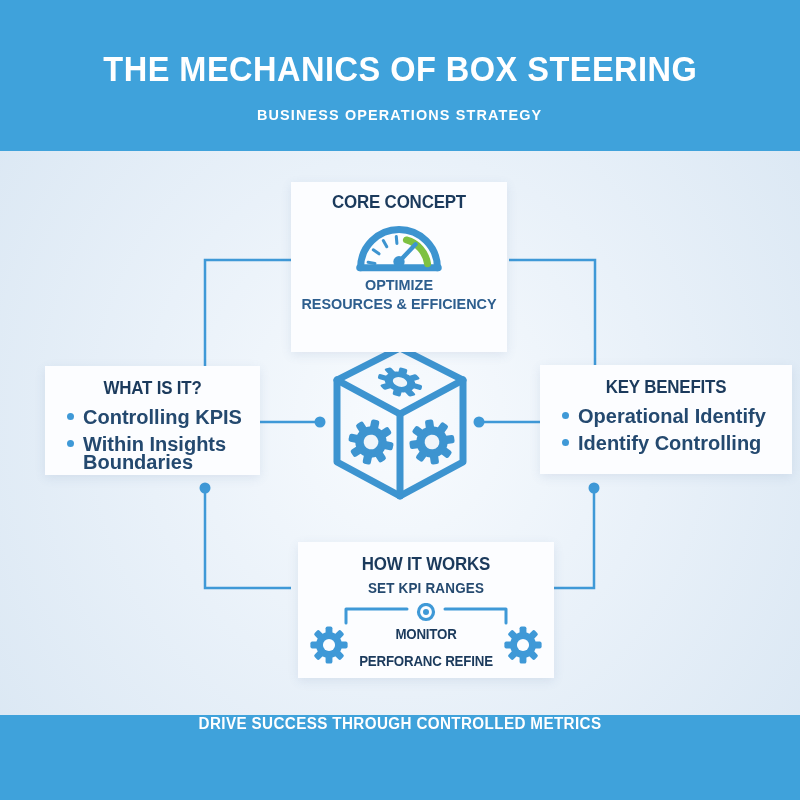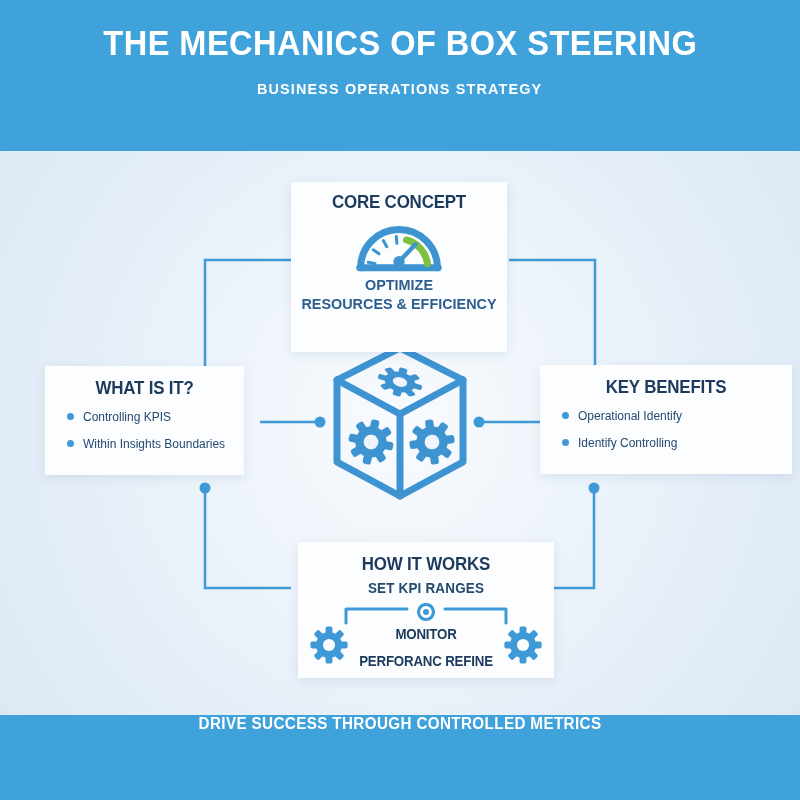--- a/index.html
+++ b/index.html
@@ -18,21 +18,21 @@
   body{font-family:"Liberation Sans",sans-serif;}
   .canvas{
     position:relative;width:800px;height:800px;overflow:hidden;
     background:radial-gradient(ellipse at 50% 53%, #f8fbfe 0%, #e9f1f9 45%, #d7e5f2 100%);
   }
   
   .banner-top{
     position:absolute;left:0;top:0;width:800px;height:151px;
     background:var(--banner-blue);
     display:flex;flex-direction:column;align-items:center;justify-content:flex-start;
-    padding-top:23px;
+    padding-top:49px;
   }
   .page-title{
     color:#ffffff;font-size:35px;font-weight:bold;letter-spacing:.5px;
     transform:scaleX(.93);transform-origin:center;white-space:nowrap;
   }
   .page-subtitle{
     margin-top:17px;color:#ffffff;font-size:15px;font-weight:bold;letter-spacing:1.2px;
     transform:scaleX(.96);transform-origin:center;white-space:nowrap;
   }
   .banner-bottom{
@@ -56,27 +56,27 @@
     text-align:center;white-space:nowrap;transform:scaleX(.94);transform-origin:center;
   }
   .card-top{left:291px;top:182px;width:216px;height:170px;}
   .card-top h3{position:absolute;top:10px;left:0;right:0;}
   .gauge-wrap{position:absolute;top:36px;left:0;right:0;display:flex;justify-content:center;}
   .opt-lines{
     position:absolute;top:93px;left:0;right:0;text-align:center;
     color:var(--accent-text);font-size:15px;font-weight:bold;line-height:19px;
     transform:scaleX(.96);
   }
-  .card-left{left:45px;top:366px;width:199px;height:109px;}
+  .card-left{left:45px;top:366px;width:215px;height:109px;}
   .card-right{left:540px;top:365px;width:252px;height:109px;}
   .card-side h3{position:absolute;top:12px;left:0;right:0;}
   .bullets{position:absolute;top:42px;left:22px;right:6px;list-style:none;}
   .bullets li{
     display:flex;align-items:flex-start;gap:9px;margin-bottom:9px;
-    color:var(--text-navy);font-size:12px;line-height:18px;
+    color:var(--text-navy);font-size:20px;line-height:18px;font-weight:bold;
   }
   .bullets li::before{
     content:"";flex:0 0 auto;width:7px;height:7px;border-radius:50%;
     background:var(--line-blue);margin-top:5px;
   }
   .card-bottom{left:298px;top:542px;width:256px;height:136px;}
   .card-bottom h3{position:absolute;top:12px;left:0;right:0;}
   .works-sub{
     position:absolute;top:38px;left:0;right:0;text-align:center;
     color:var(--text-navy);font-size:14px;font-weight:bold;letter-spacing:.2px;

